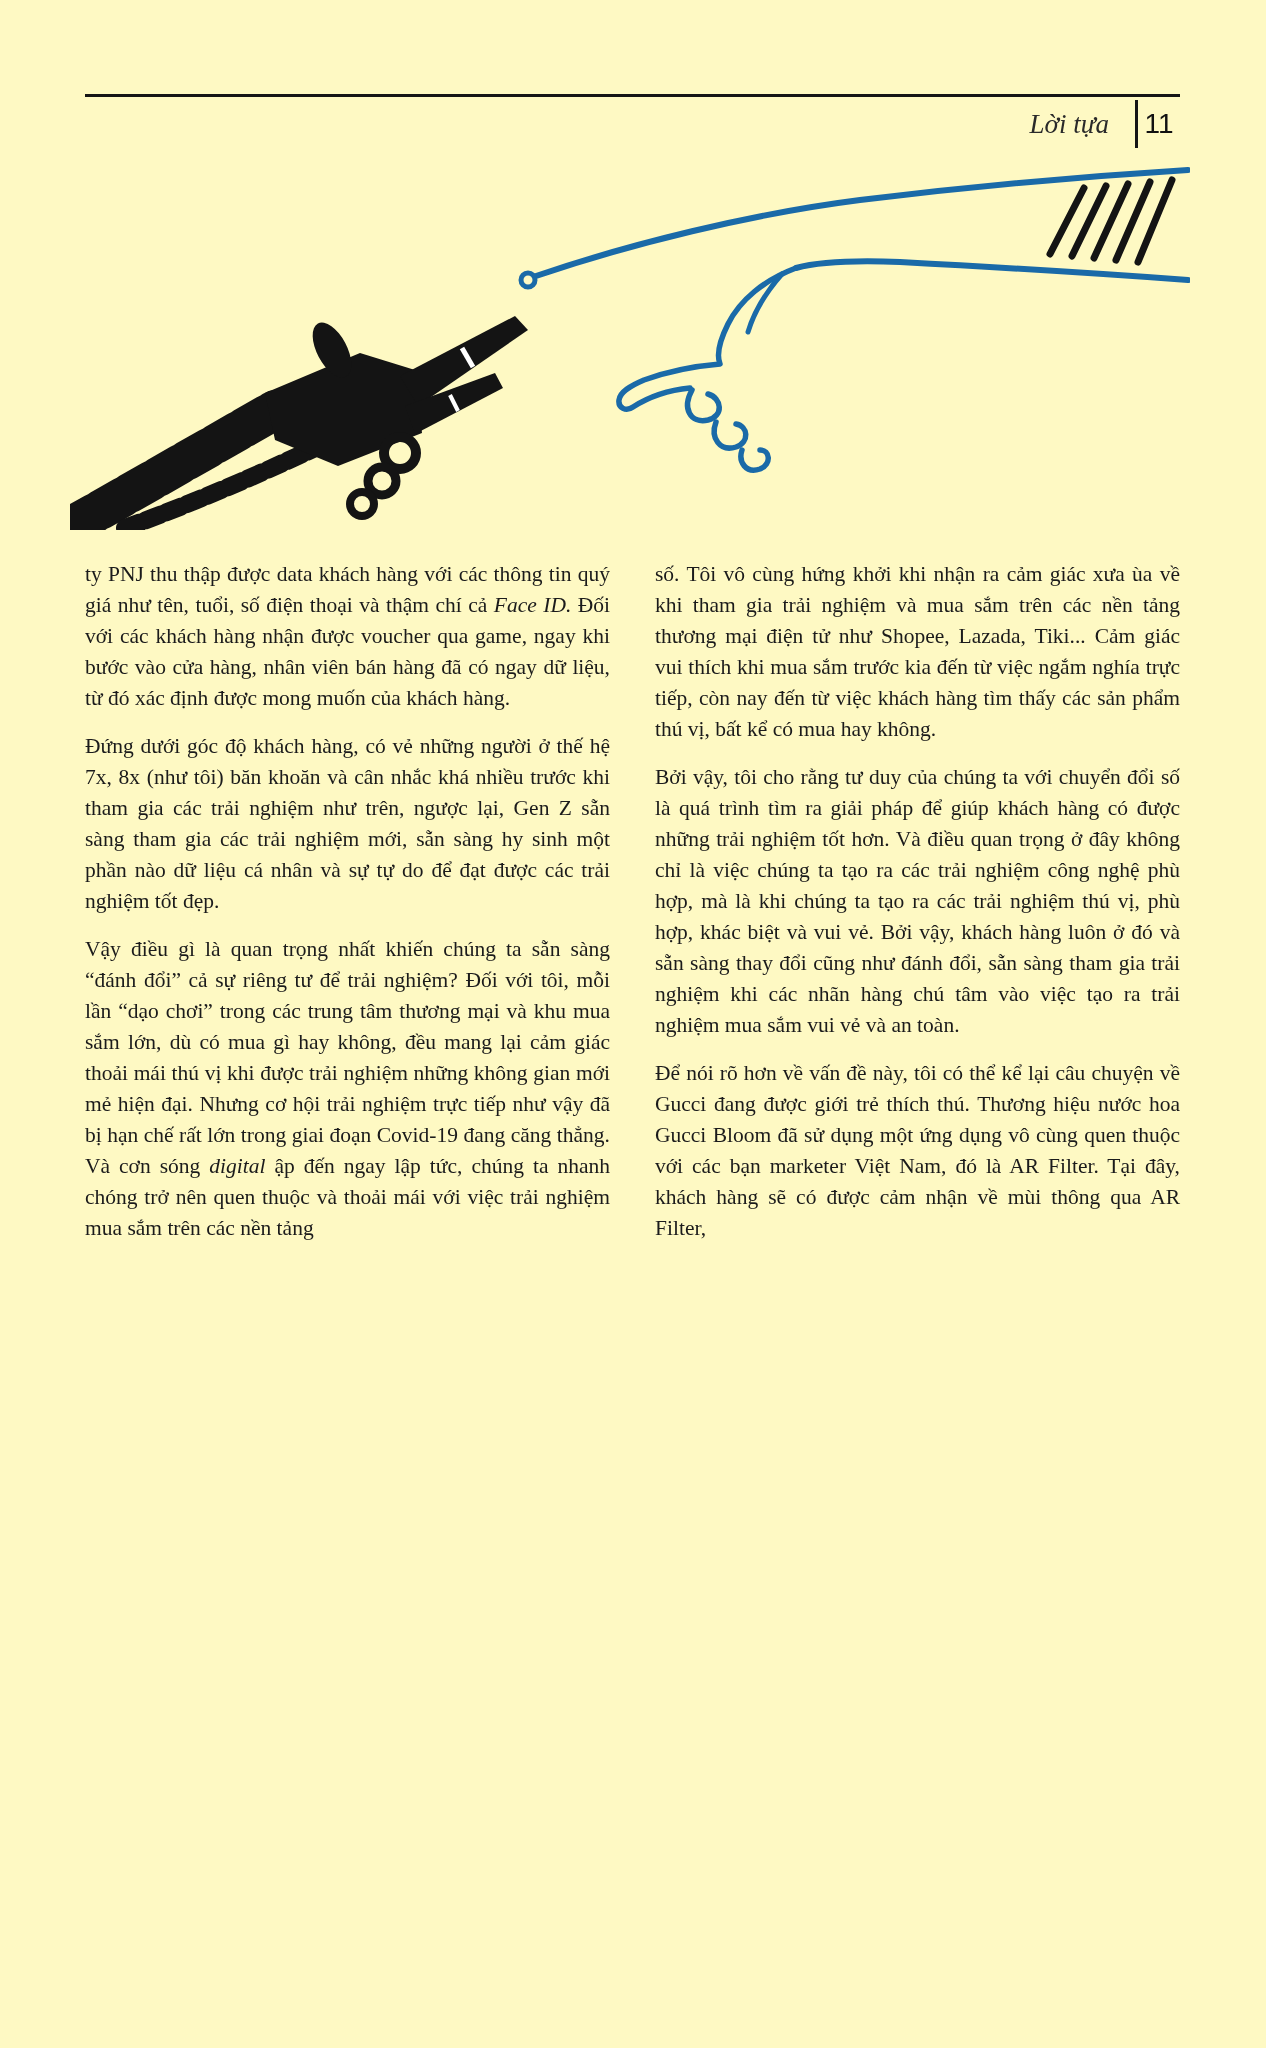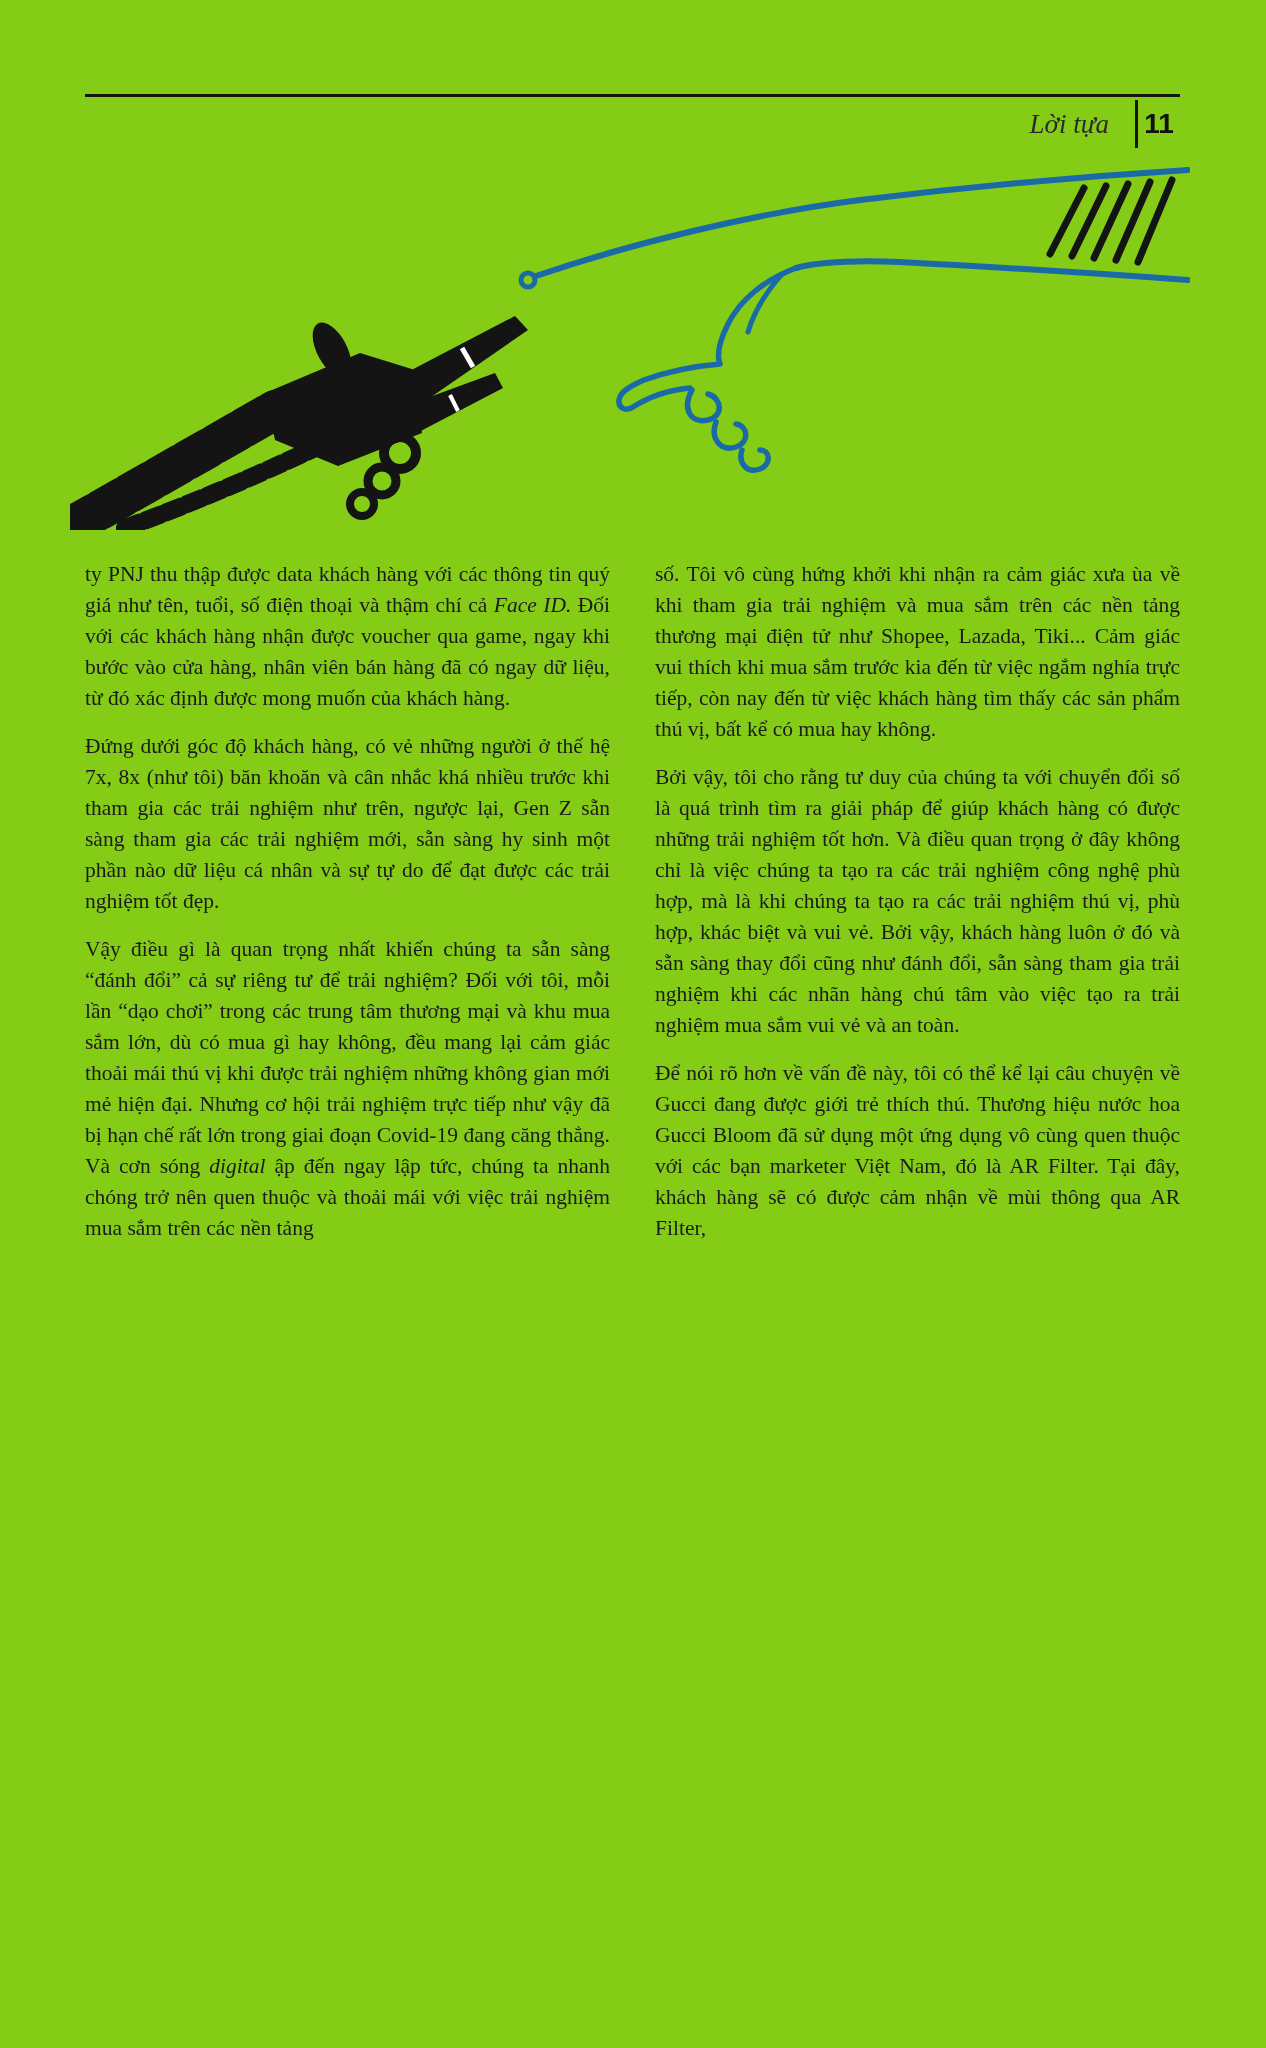--- a/index.html
+++ b/index.html
@@ -5,21 +5,21 @@
   * { margin:0; padding:0; box-sizing:border-box; }
   body {
     background:#e9e9e9;
     font-family:"Liberation Serif", serif;
   }
   .page {
     position:relative;
     width:1266px;
     height:2048px;
     margin:0 auto;
-    background:#84cc16;
+    background:#fef9c3;
     color:#1b1b1b;
     overflow:hidden;
   }
   .top-rule {
     position:absolute;
     left:85px; right:86px; top:94px;
     height:3px;
     background:#151515;
   }
   .header-row {
@@ -34,21 +34,21 @@
     color:#2a2a2a;
     padding-right:26px;
   }
   .header-divider {
     width:3px;
     height:48px;
     background:#151515;
   }
   .page-number {
     font-family:"Liberation Sans", sans-serif;
-    font-weight:bold;
+    font-weight:normal;
     font-size:28px;
     color:#111;
     min-width:42px;
     text-align:center;
   }
   .illustration {
     position:absolute;
     left:70px; top:148px;
     width:1120px; height:382px;
   }

